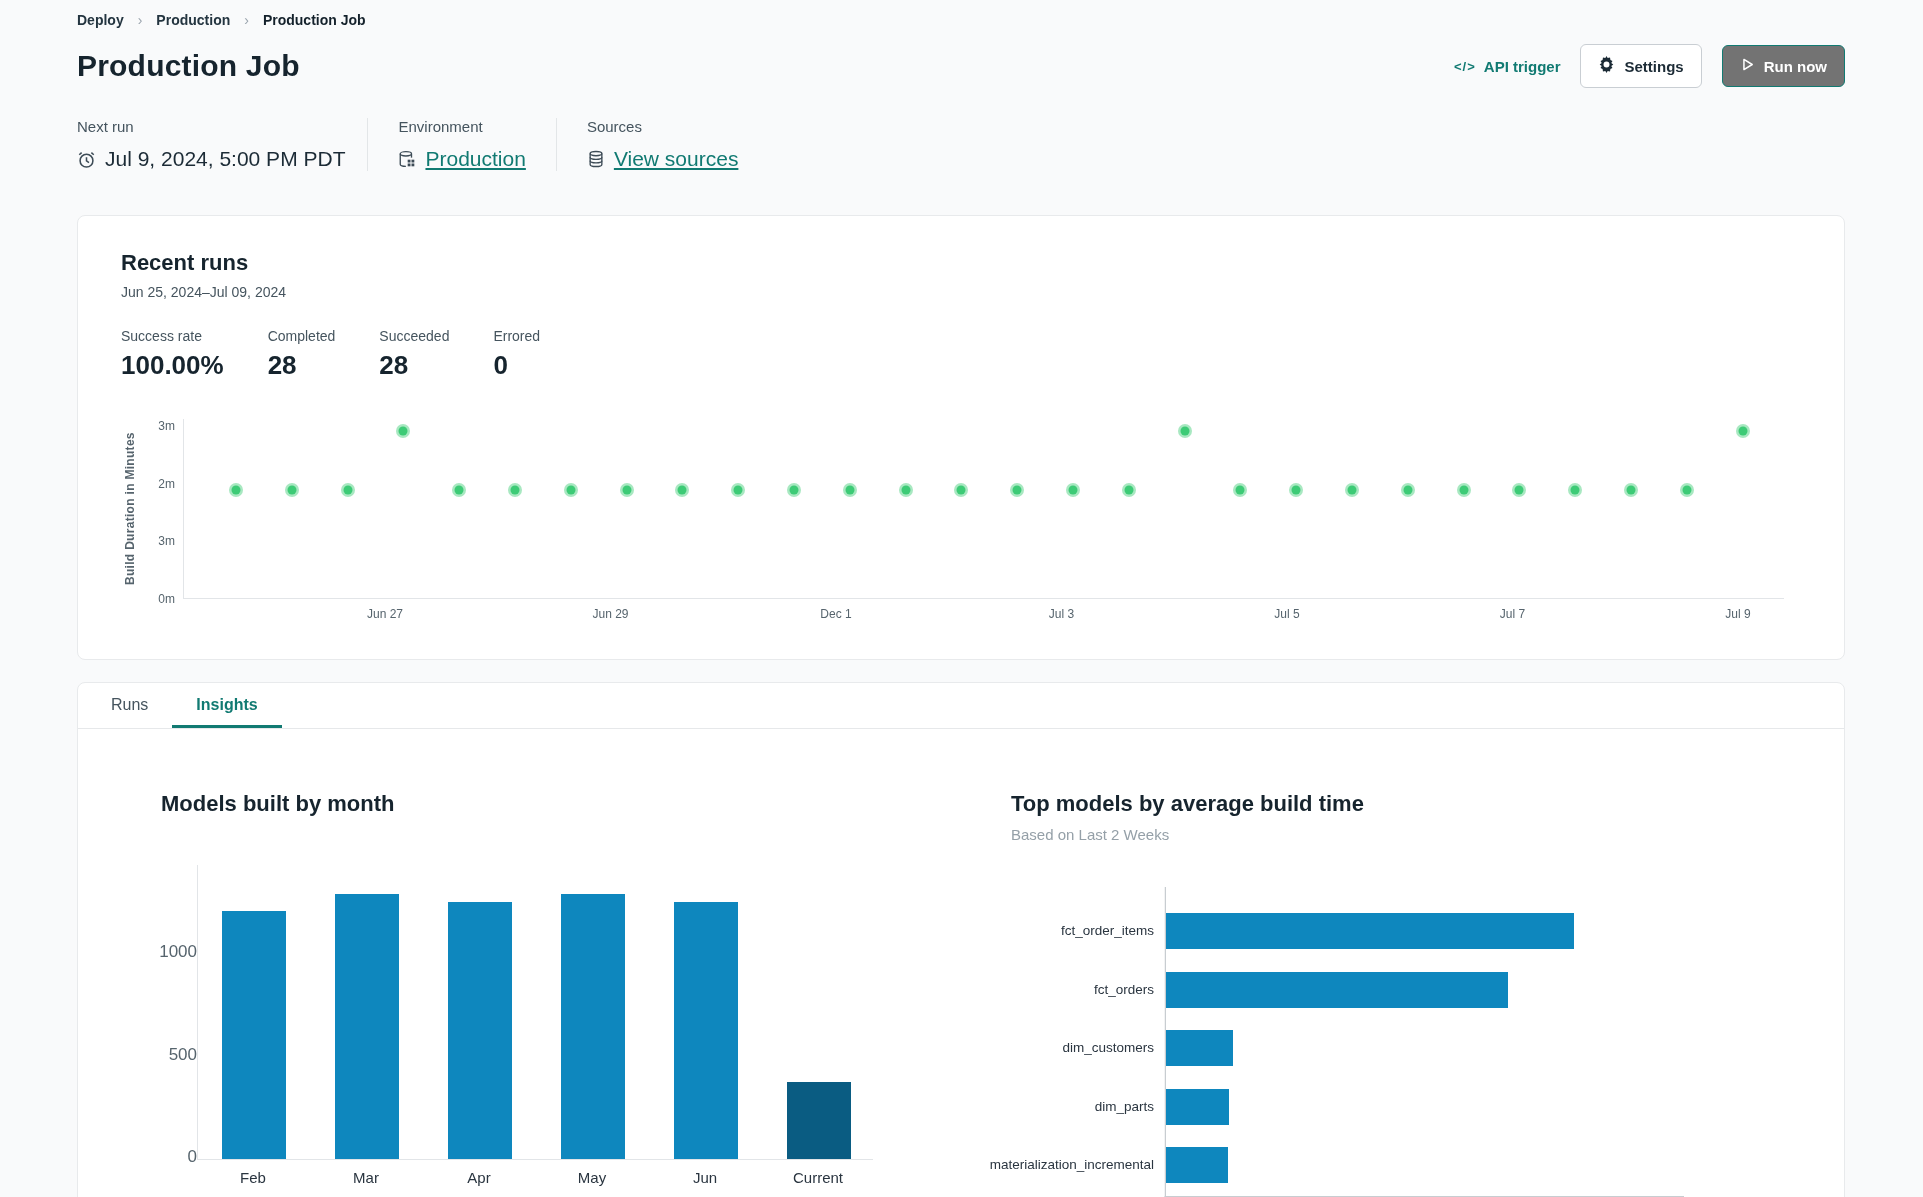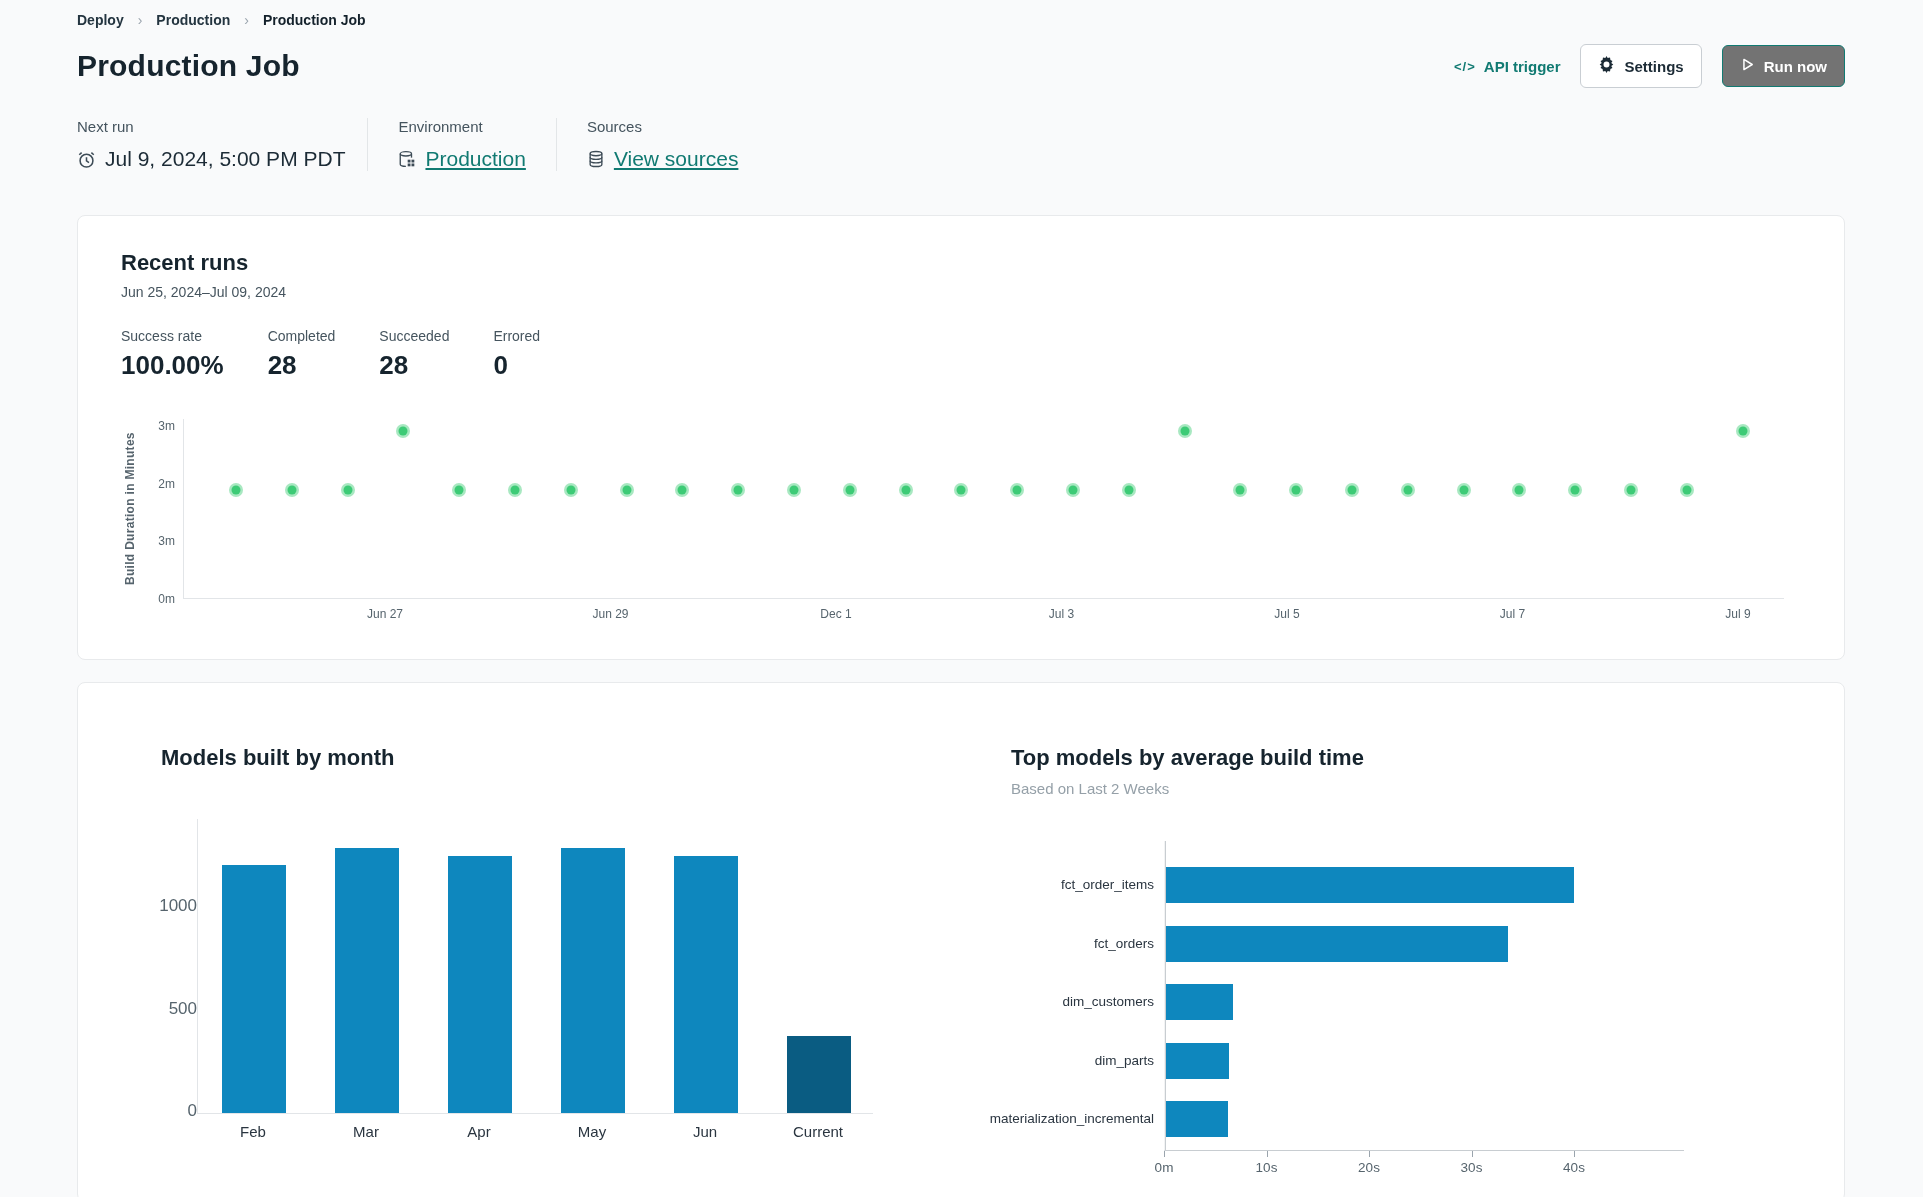--- a/index.html
+++ b/index.html
@@ -245,20 +245,24 @@
         <span style="left: 427.5px;">Jun 29</span>
         <span style="left: 653px;">Dec 1</span>
         <span style="left: 878.5px;">Jul 3</span>
         <span style="left: 1104px;">Jul 5</span>
         <span style="left: 1329.5px;">Jul 7</span>
         <span style="left: 1555px;">Jul 9</span>
       </div>
   </section>
 
   <section class="card insights-card">
+    <div class="tab-bar">
+        <div class="tab">Runs</div>
+        <div class="tab active">Insights</div>
+      </div>
 
     <div class="charts-row">
 
       <div class="chart-left">
         <h3 class="chart-title">Models built by month</h3>
         <div class="bar-chart-wrap">
           <div class="bar-ylabels">
               <span style="bottom: -7px;">0</span>
               <span style="bottom: 95.4306px;">500</span>
               <span style="bottom: 197.861px;">1000</span>

